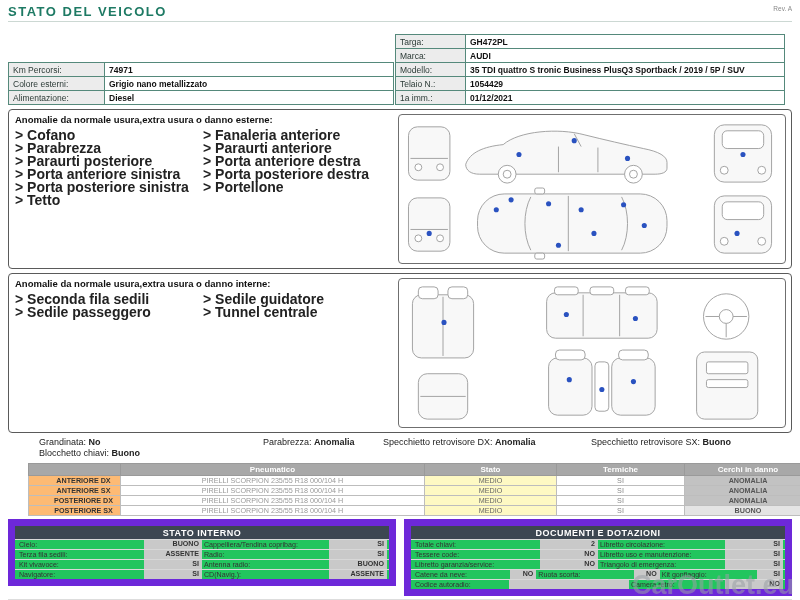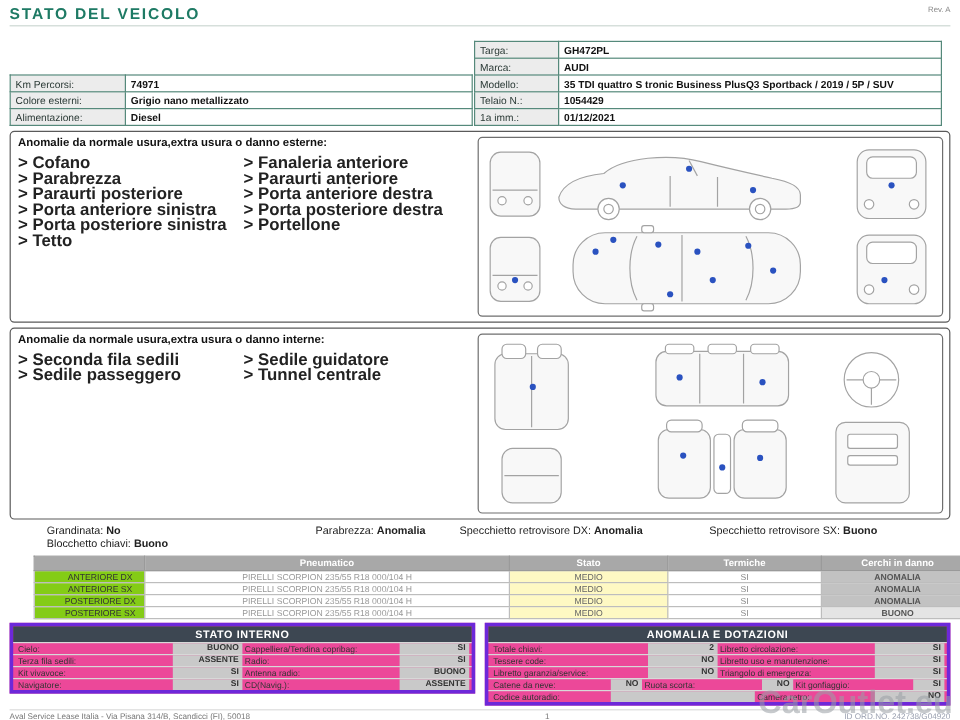--- a/index.html
+++ b/index.html
@@ -36,29 +36,29 @@
   .sline1 .sitem:nth-child(3){ width:208px; }
   .sline2 { margin-top:1px; }
 
   table.tires { width:100%; border-collapse:collapse; table-layout:fixed; margin-top:2px;margin-left:20px; }
   table.tires th { background:#a8a8a8; color:#fff; font-size:8px; font-weight:bold; border:1px solid #9a9a9a; height:12px; }
   table.tires td { border:1px solid #bdbdbd; height:10px; font-size:7.2px; text-align:center; }
   th.c-pos { width:92px; }
   th.c-pn  { width:304px; }
   th.c-st  { width:132px; }
   th.c-tm  { width:128px; }
-  td.pos { background:#84cc16; font-weight:normal; text-align:left; padding-left:18px; font-size:7.4px; color:#333; }
+  td.pos { background:#fdba74; font-weight:bold; text-align:left; padding-left:18px; font-size:7.4px; color:#333; }
   td.pn { color:#999; }
   td.st { background:#fef9c3; color:#666; }
   td.tm { color:#888; }
   td.ce { background:#c2c2c2; color:#555; font-weight:bold; font-size:6.8px; }
   td.ce.ok { background:#e4e4e4; }
 
   .bottom { display:flex; gap:8px; margin-top:3px; align-items:flex-start; }
-  .bt { flex:1; border:3px solid #6d28d9; background:#ec4899; }
+  .bt { flex:1; border:7px solid #6d28d9; background:#22c55e; }
   .bt-head { background:#3d4752; color:#fff; font-size:9px; font-weight:bold; text-align:center; letter-spacing:.5px; padding:1.5px 0; }
   .bt-row { display:flex; align-items:center; border-top:1px solid #d8d8d8; padding:0 2px; height:10px; font-size:7.1px; }
   .bt-row .bl { flex:1; color:#333; padding:0 2px; white-space:nowrap; overflow:hidden; }
   .bt-row .bv { flex:0 0 58px; background:#c9c9c9; color:#333; text-align:right; padding:0 3px; font-weight:bold; height:8.5px; line-height:8.5px; overflow:hidden; }
   .bt-row .bv.wide { flex-basis:120px; }
   .bt-row.triple .bv { flex-basis:26px; }
 
   .footer { position:relative; display:flex; justify-content:space-between; align-items:center; margin-top:3px; border-top:1px solid #ddd; padding-top:2px; font-size:6.8px; color:#777; }
   .footer .oid { color:#9aa0b0; }
   .watermark { position:absolute; right:6px; bottom:-1px; font-size:27px; font-weight:bold; color:#9aa0a6; opacity:.55; pointer-events:none; z-index:9; }
@@ -317,21 +317,21 @@
       </div>
       <div class="bt-row">
         <span class="bl">Navigatore:</span>
           <span class="bv">SI</span>
         <span class="bl">CD(Navig.):</span>
           <span class="bv">ASSENTE</span>
       </div>
     </div>
 
     <div class="bt">
-      <div class="bt-head">ANOMALIA E DOTAZIONI</div>
+      <div class="bt-head">DOCUMENTI E DOTAZIONI</div>
       <div class="bt-row">
         <span class="bl">Totale chiavi:</span>
           <span class="bv">2</span>
         <span class="bl">Libretto circolazione:</span>
           <span class="bv">SI</span>
       </div>
       <div class="bt-row">
         <span class="bl">Tessere code:</span>
           <span class="bv">NO</span>
         <span class="bl">Libretto uso e manutenzione:</span>

